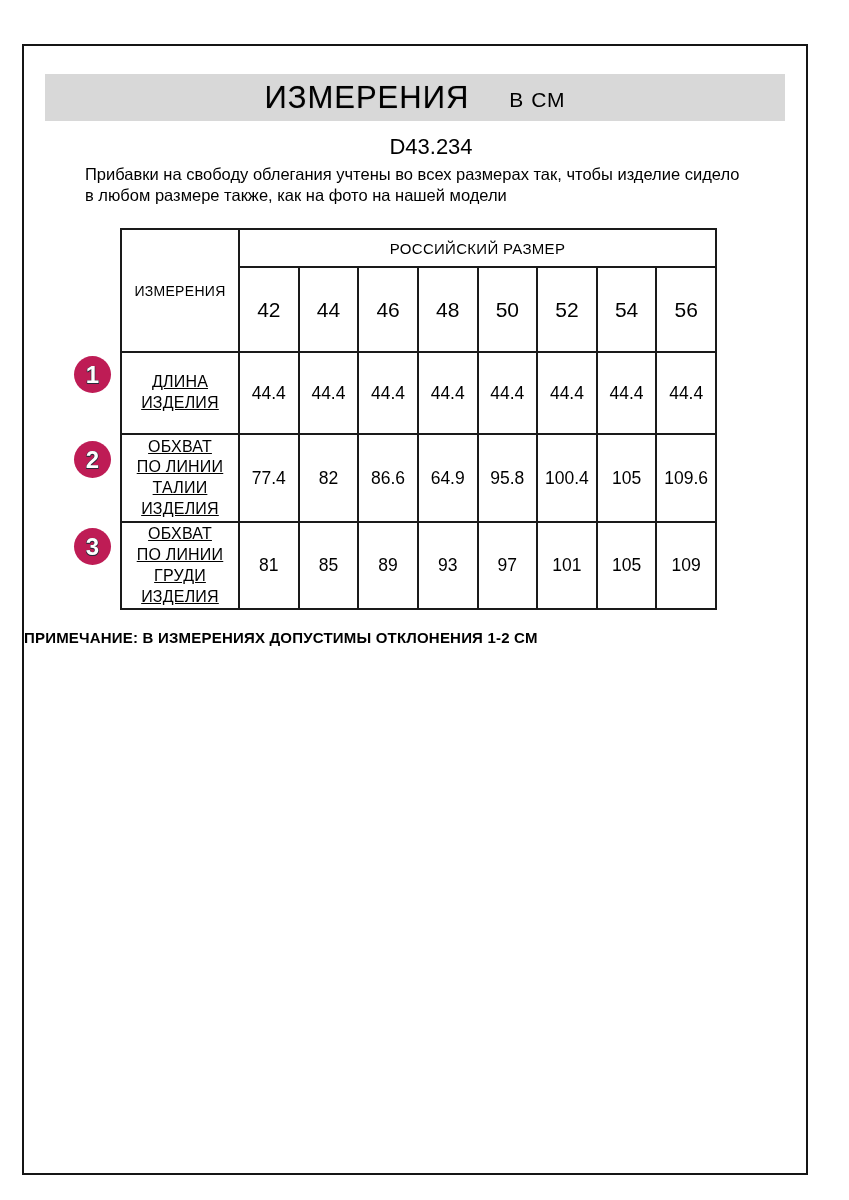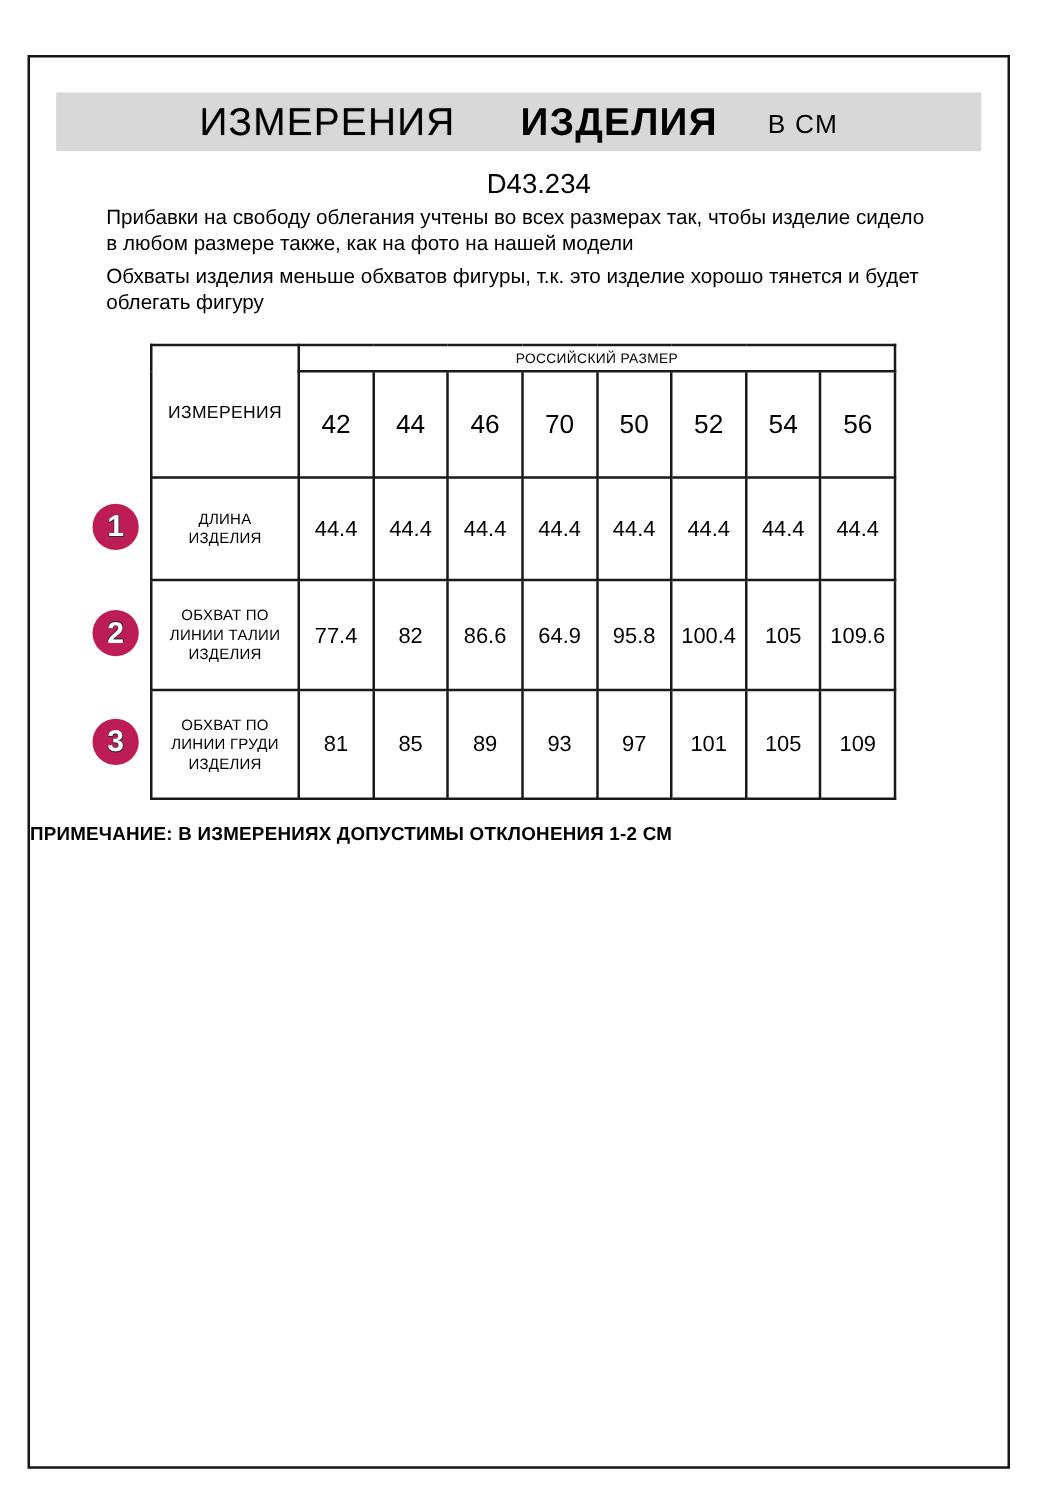--- a/index.html
+++ b/index.html
@@ -76,27 +76,28 @@
   }
   table.size-table col.label-col { width: 118px; }
   table.size-table td, table.size-table th {
     border: 2px solid #1a1a1a;
     text-align: center;
     vertical-align: middle;
     background: #fff;
     font-weight: 400;
   }
   .corner-cell { font-size: 14px; letter-spacing: 0.3px; }
-  .group-header-cell { font-size: 11px; height: 21px; letter-spacing: 0.3px; }
+  .group-header-cell { font-size: 15px; height: 38px; letter-spacing: 0.3px; }
   .size-cell { font-size: 21px; font-weight: 700; height: 85px; }
   .row-label-cell {
-    font-size: 12px;
+    font-size: 16px;
     line-height: 1.3;
     padding: 0 12px;
     letter-spacing: 0.2px;
+    text-decoration: underline;
   }
   .value-cell { font-size: 17.5px; }
   tr.data-row-1 { height: 82px; }
   tr.data-row-2 { height: 88px; }
   tr.data-row-3 { height: 87px; }
 
   .badge {
     position: absolute;
     left: -46px;
     width: 37px; height: 37px;
@@ -124,29 +125,27 @@
   }
 </style>
 </head>
 <body>
 
 <div class="sheet">
   <div class="border-box">
 
     <div class="title-bar">
       <span class="title-word1">ИЗМЕРЕНИЯ</span>
-      <span class="title-word2">ИЗДЕЛИЯ</span>
       <span class="title-unit">В СМ</span>
     </div>
 
     <div class="product-code">D43.234</div>
 
     <div class="paragraphs">
       <p>Прибавки на свободу облегания учтены во всех размерах так, чтобы изделие сидело в любом размере также, как на фото на нашей модели</p>
-      <p>Обхваты изделия меньше обхватов фигуры, т.к. это изделие хорошо тянется и будет облегать фигуру</p>
     </div>
 
     <div class="table-wrap">
       <div class="badge badge-1">1</div>
       <div class="badge badge-2">2</div>
       <div class="badge badge-3">3</div>
 
       <table class="size-table">
         <colgroup>
           <col class="label-col">
@@ -161,21 +160,21 @@
         </colgroup>
         <tbody>
           <tr>
             <td class="corner-cell" rowspan="2">ИЗМЕРЕНИЯ</td>
             <td class="group-header-cell" colspan="8">РОССИЙСКИЙ РАЗМЕР</td>
           </tr>
           <tr>
             <td class="size-cell">42</td>
             <td class="size-cell">44</td>
             <td class="size-cell">46</td>
-            <td class="size-cell">70</td>
+            <td class="size-cell">48</td>
             <td class="size-cell">50</td>
             <td class="size-cell">52</td>
             <td class="size-cell">54</td>
             <td class="size-cell">56</td>
           </tr>
 
           <tr class="data-row-1">
             <td class="row-label-cell">ДЛИНА ИЗДЕЛИЯ</td>
             <td class="value-cell">44.4</td>
             <td class="value-cell">44.4</td>

